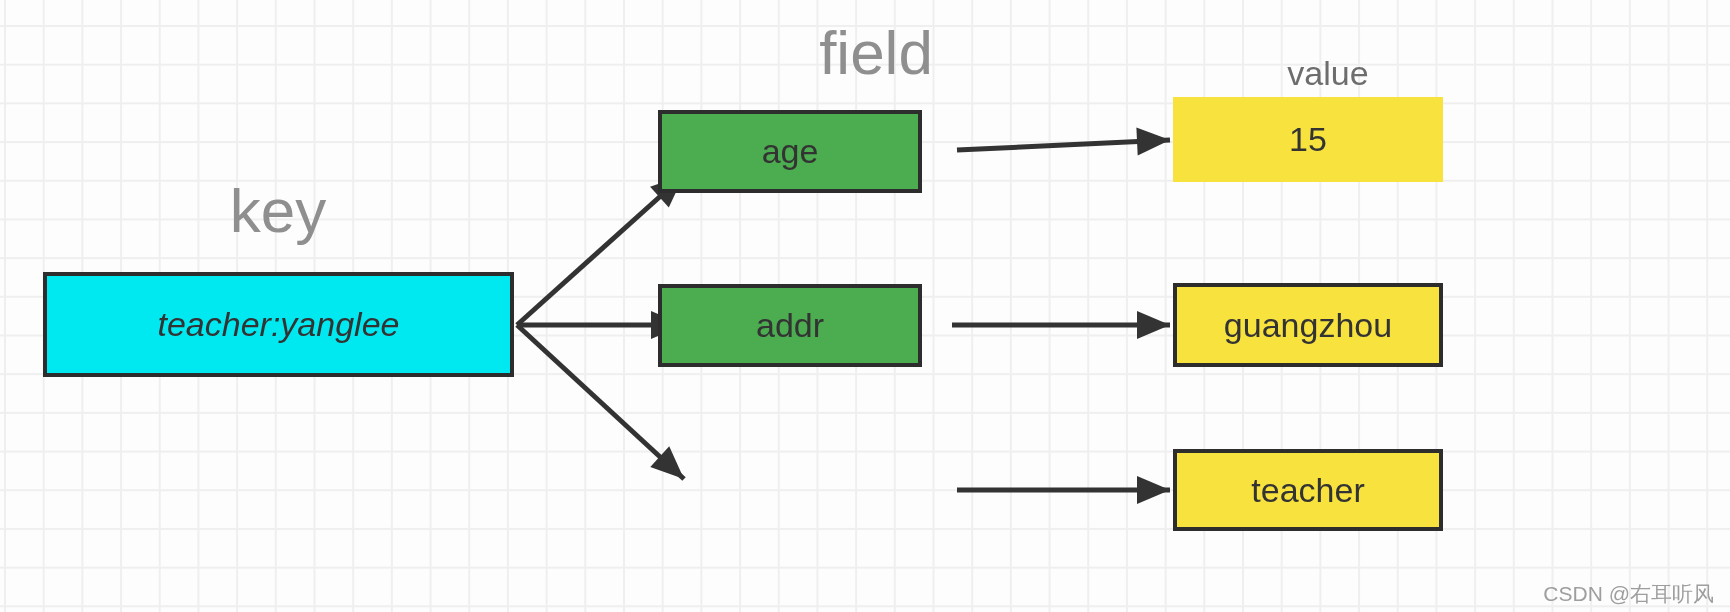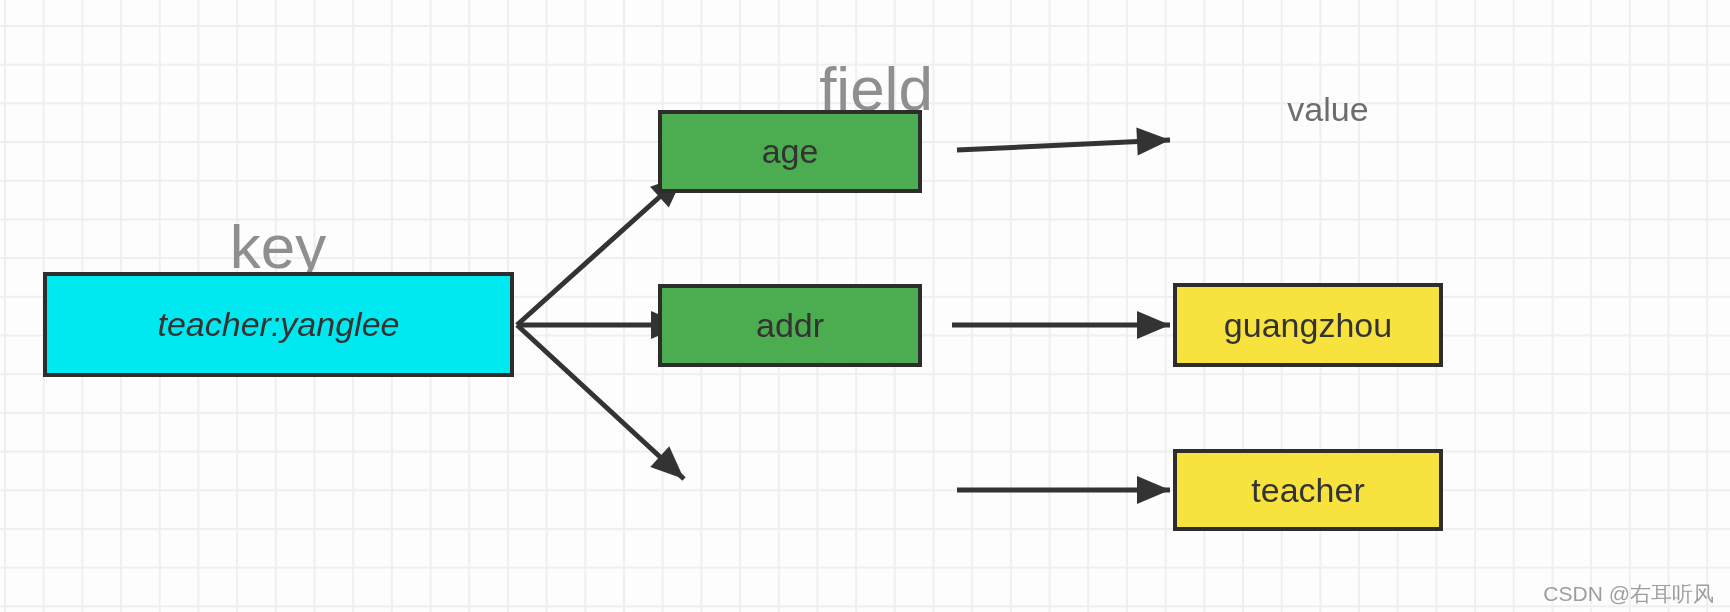--- a/index.html
+++ b/index.html
@@ -26,21 +26,20 @@
     width: 1730px;
     height: 612px;
     pointer-events: none;
   }
   .col-label {
     position: absolute;
     transform: translateX(-50%);
     color: #8F8F8F;
     line-height: 1;
     white-space: nowrap;
-    margin-top: 36px;
   }
   .col-label.key-label   { left: 278px;  top: 180px; font-size: 62px; }
   .col-label.field-label { left: 876px;  top: 22px;  font-size: 62px; }
   .col-label.value-label { left: 1328px; top: 56px;  font-size: 34px; color: #6D6D6D; text-align: right; }
   .node {
     position: absolute;
     box-sizing: border-box;
     display: flex;
     align-items: center;
     justify-content: center;
@@ -107,20 +106,23 @@
     <span>teacher:yanglee</span>
   </div>
 
   <div class="node field-node row-0">
     <span>age</span>
   </div>
   <div class="node field-node row-1">
     <span>addr</span>
   </div>
 
+  <div class="node value-node row-0">
+    <span>15</span>
+  </div>
   <div class="node value-node row-1">
     <span>guangzhou</span>
   </div>
   <div class="node value-node row-2">
     <span>teacher</span>
   </div>
 
   <div class="watermark">CSDN @右耳听风</div>
 
 </div>

